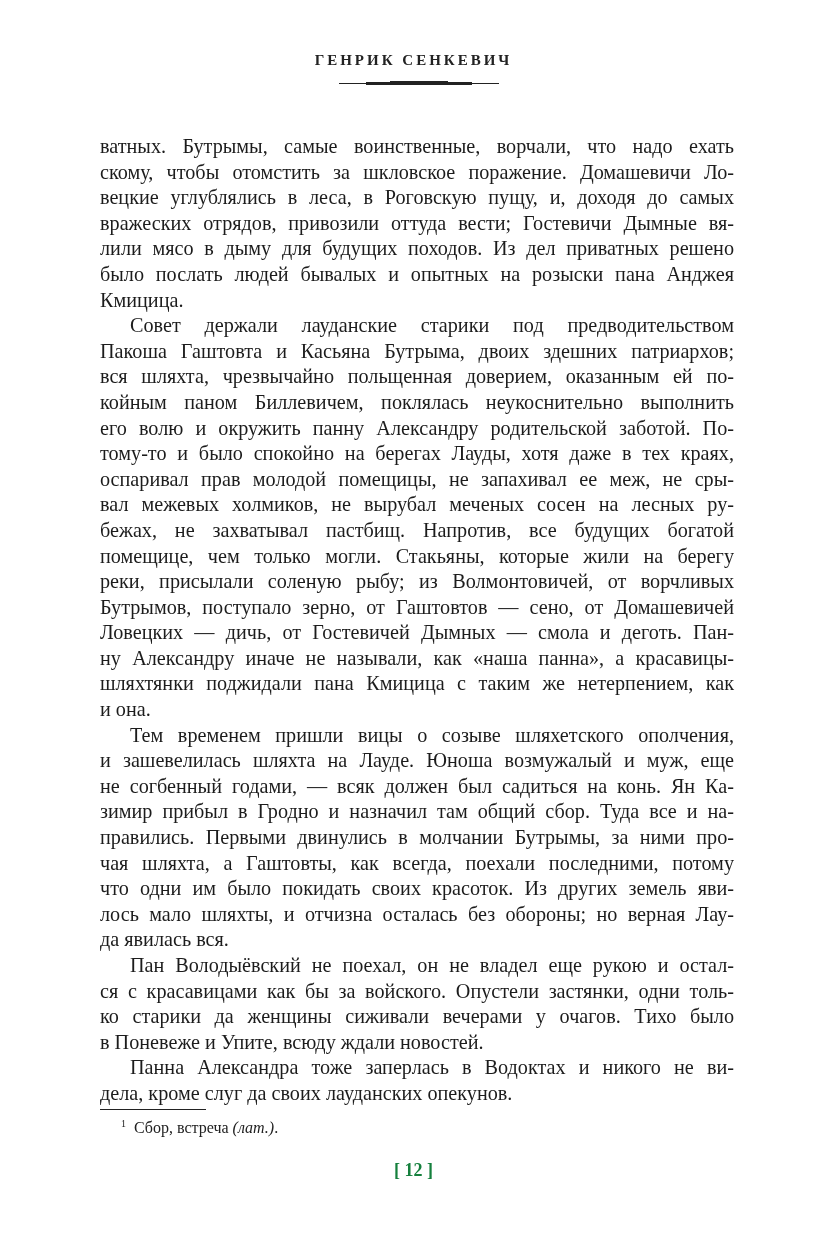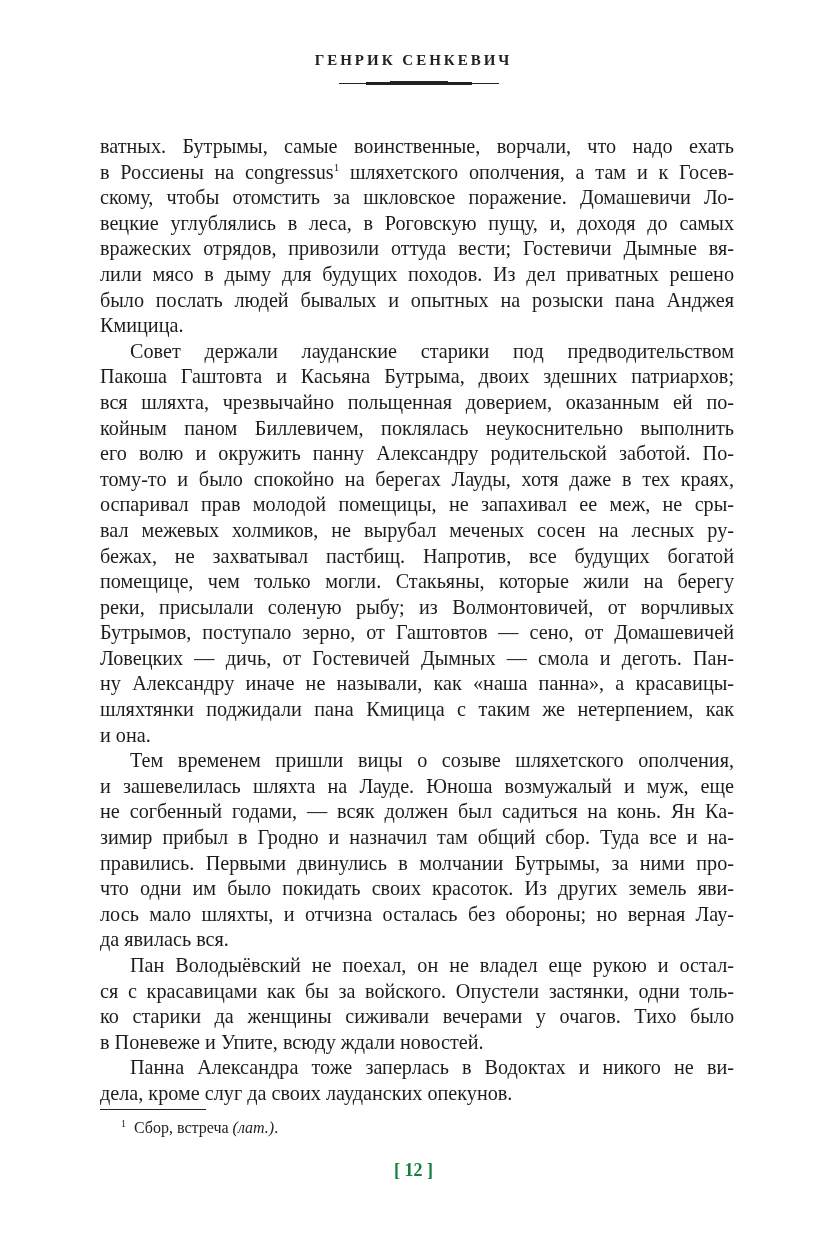--- a/index.html
+++ b/index.html
@@ -30,21 +30,20 @@
 <div class="page">
   <div class="running-head">ГЕНРИК СЕНКЕВИЧ</div>
   <div class="head-rule"></div>
   <div class="head-rule-thick"></div>
   <div class="head-rule-center"></div>
 
   <div class="body-text">
 
     <div>
       <span class="line">ватных. Бутрымы, самые воинственные, ворчали, что надо ехать</span>
-      <span class="line"><span>в Россиены на congressus</span><sup>1</sup><span> шляхетского ополчения, а там и к Госев-</span></span>
       <span class="line">скому, чтобы отомстить за шкловское поражение. Домашевичи Ло-</span>
       <span class="line">вецкие углублялись в леса, в Роговскую пущу, и, доходя до самых</span>
       <span class="line">вражеских отрядов, привозили оттуда вести; Гостевичи Дымные вя-</span>
       <span class="line">лили мясо в дыму для будущих походов. Из дел приватных решено</span>
       <span class="line">было послать людей бывалых и опытных на розыски пана Анджея</span>
       <span class="line last">Кмицица.</span>
     </div>
 
     <div>
       <span class="line indent">Совет держали лауданские старики под предводительством</span>
@@ -64,20 +63,21 @@
       <span class="line">шляхтянки поджидали пана Кмицица с таким же нетерпением, как</span>
       <span class="line last">и она.</span>
     </div>
 
     <div>
       <span class="line indent">Тем временем пришли вицы о созыве шляхетского ополчения,</span>
       <span class="line">и зашевелилась шляхта на Лауде. Юноша возмужалый и муж, еще</span>
       <span class="line">не согбенный годами, — всяк должен был садиться на конь. Ян Ка-</span>
       <span class="line">зимир прибыл в Гродно и назначил там общий сбор. Туда все и на-</span>
       <span class="line">правились. Первыми двинулись в молчании Бутрымы, за ними про-</span>
+      <span class="line">чая шляхта, а Гаштовты, как всегда, поехали последними, потому</span>
       <span class="line">что одни им было покидать своих красоток. Из других земель яви-</span>
       <span class="line">лось мало шляхты, и отчизна осталась без обороны; но верная Лау-</span>
       <span class="line last">да явилась вся.</span>
     </div>
 
     <div>
       <span class="line indent">Пан Володыёвский не поехал, он не владел еще рукою и остал-</span>
       <span class="line">ся с красавицами как бы за войского. Опустели застянки, одни толь-</span>
       <span class="line">ко старики да женщины сиживали вечерами у очагов. Тихо было</span>
       <span class="line last">в Поневеже и Упите, всюду ждали новостей.</span>

